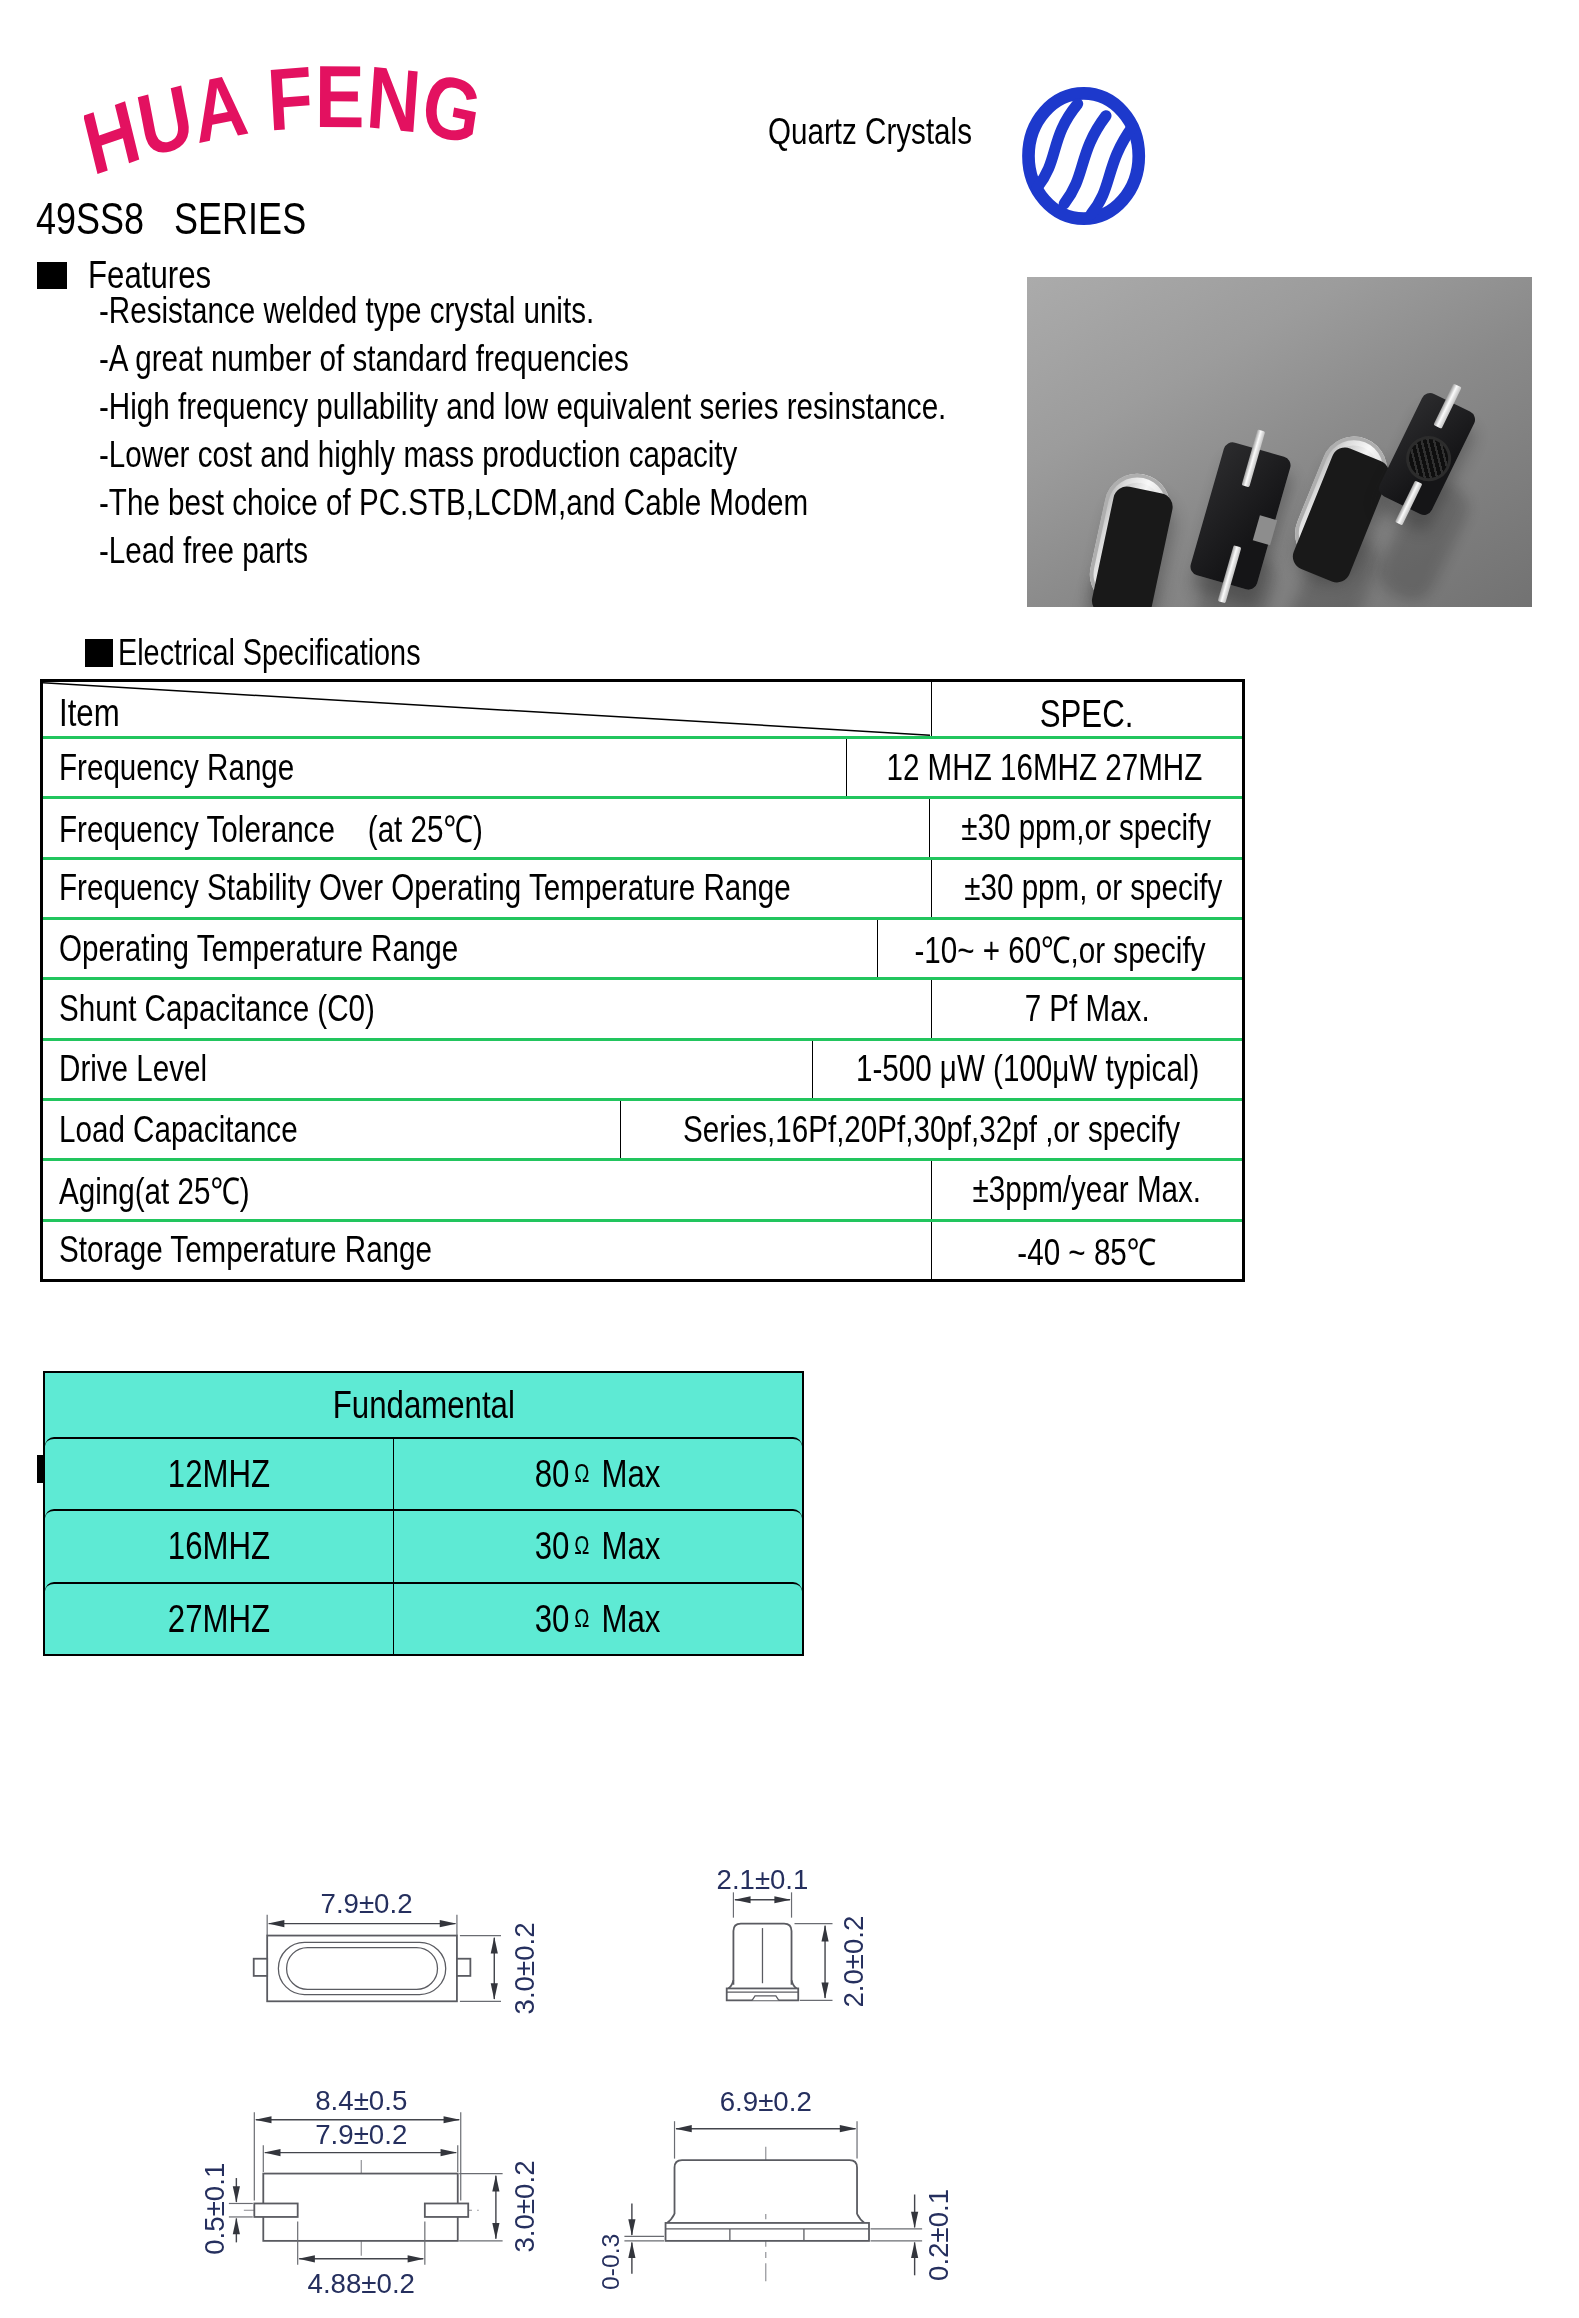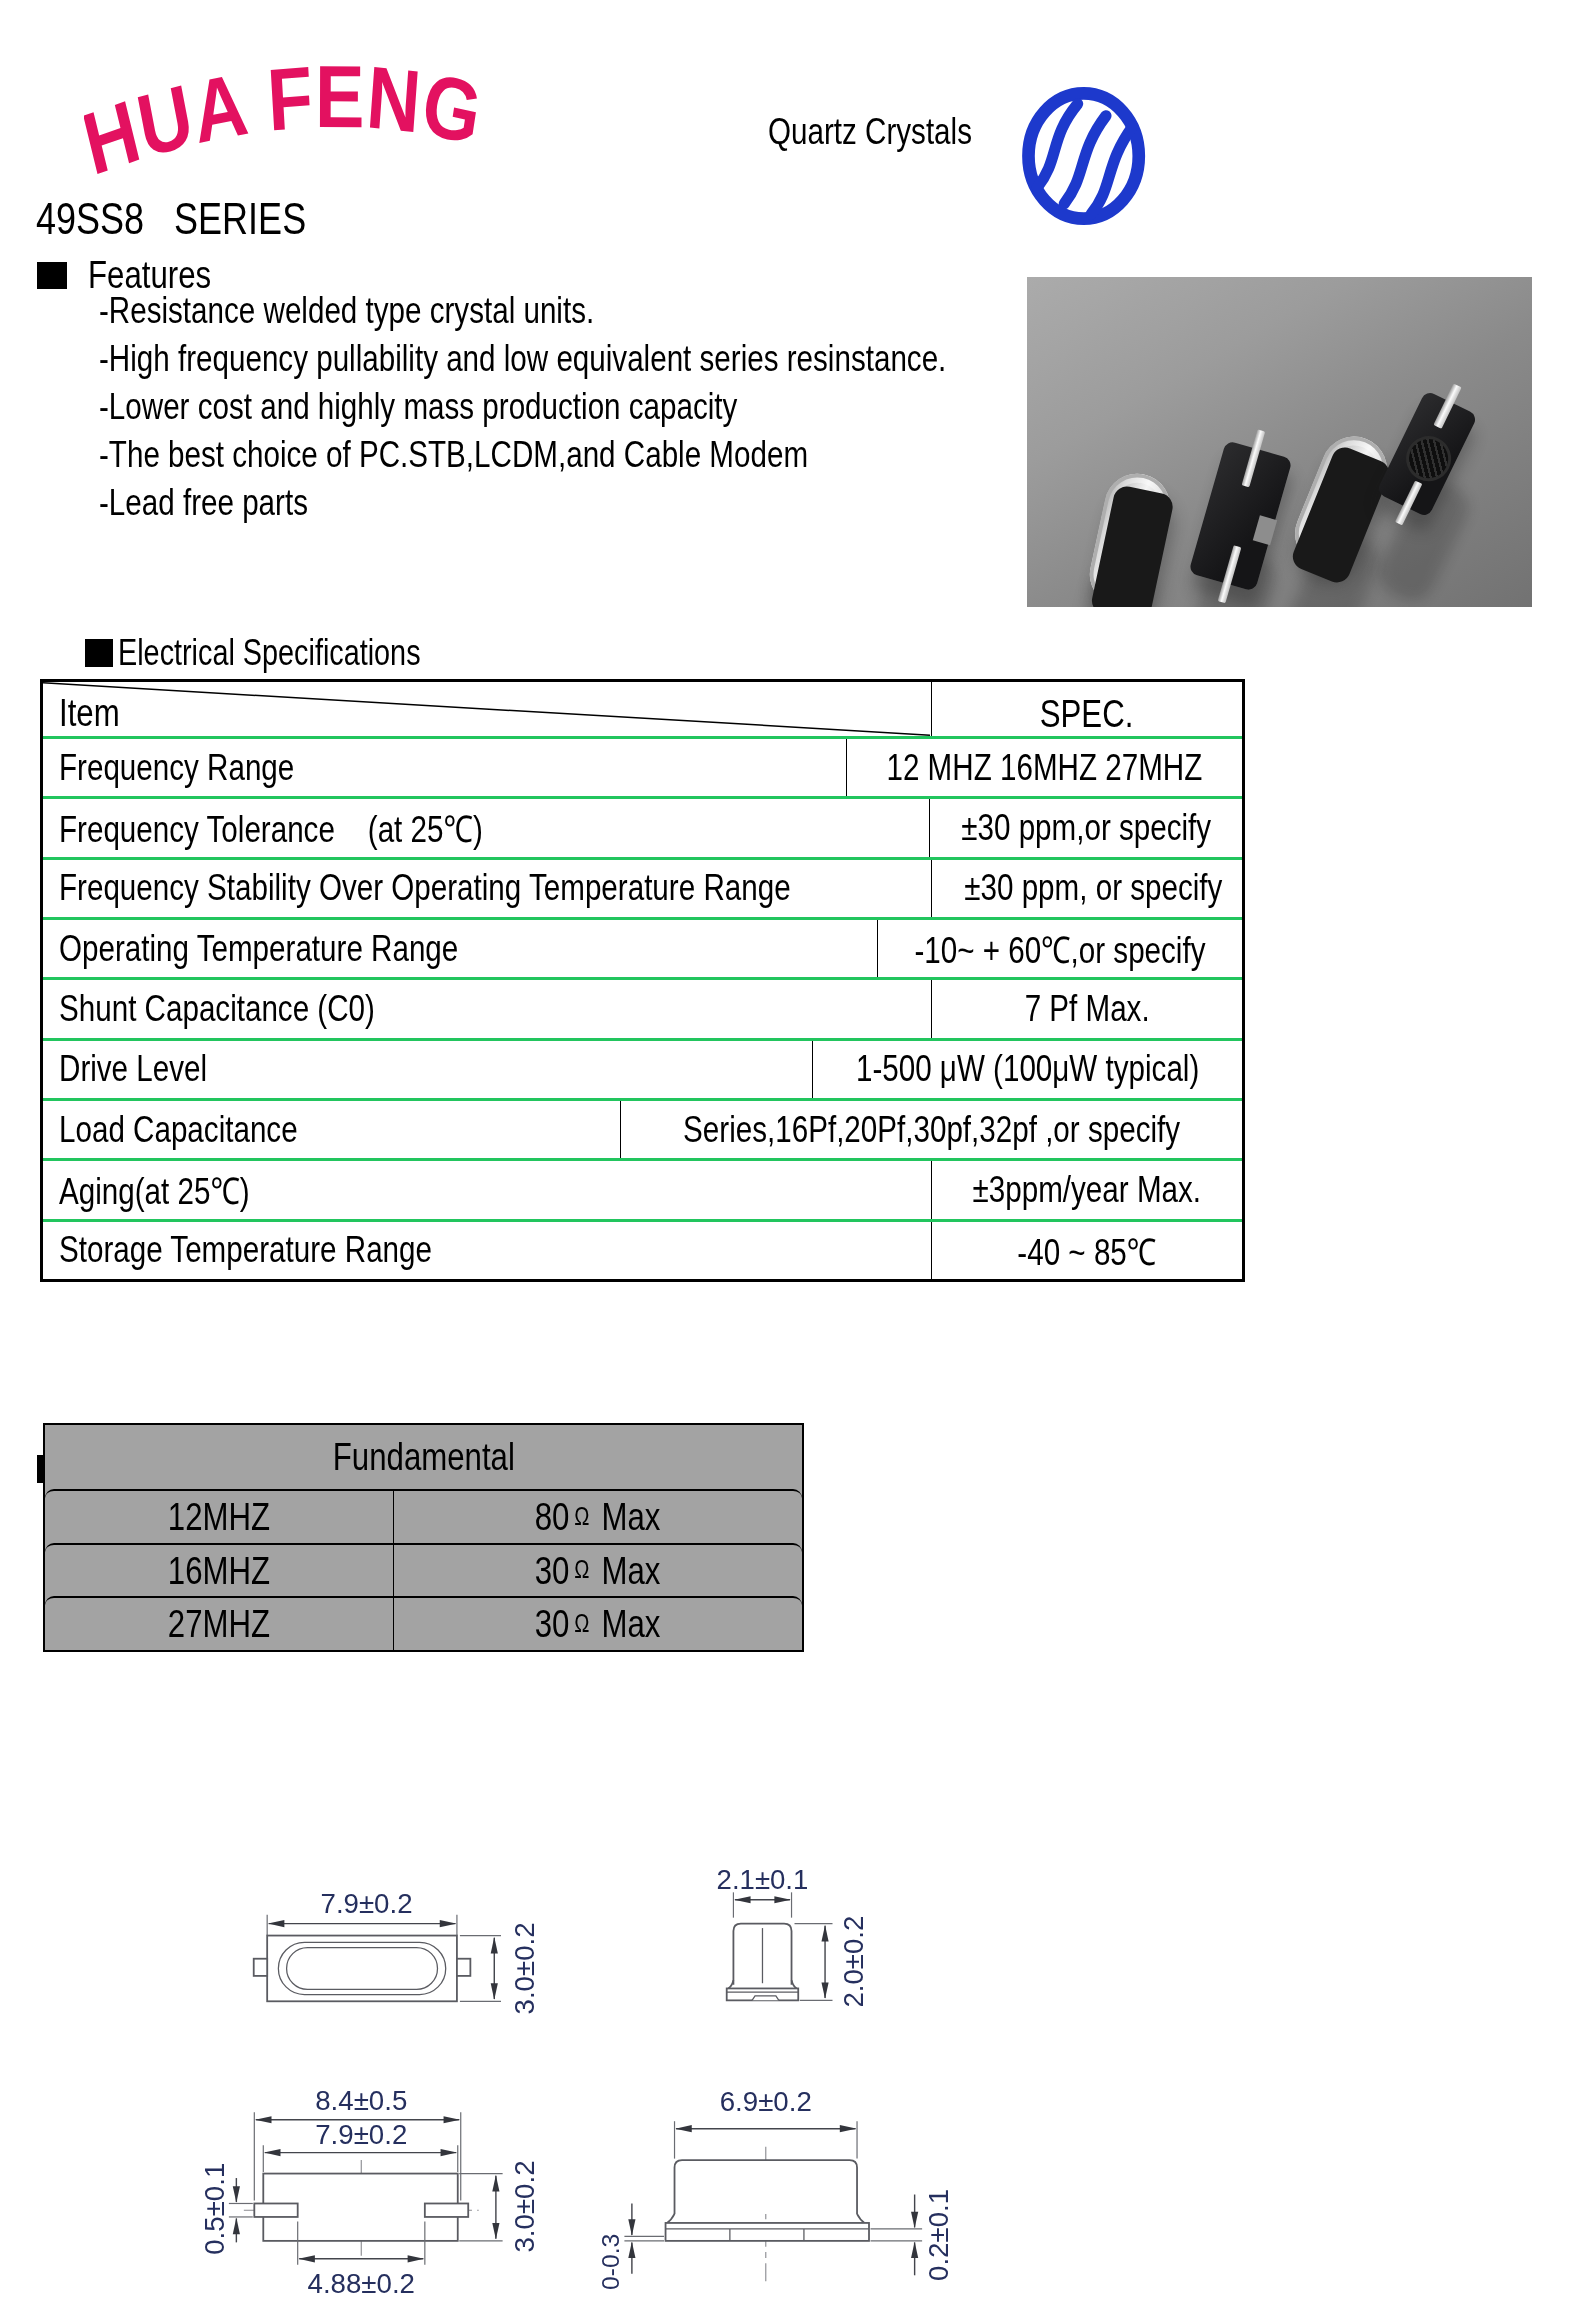--- a/index.html
+++ b/index.html
@@ -55,22 +55,22 @@
   .cell-l{width:889px;box-sizing:border-box;border-right:1.5px solid #000;
     display:flex;align-items:center;padding-left:16.4px;font-size:37px;}
   .cell-r{flex:1;display:flex;align-items:center;justify-content:center;font-size:37px;}
   .hdr .cell-l{align-items:flex-end;padding-bottom:1.5px;font-size:39px;}
   .hdr .cell-r{font-size:39px;align-items:flex-end;}
   .diag{position:absolute;left:0;top:0;}
 
   
   .esr-head{left:37px;top:1448px;font-style:italic;}
   .esr-head .sq{width:28px;height:28px;margin-right:4.5px;}
-  .esr-table{left:43px;top:1423px;width:761px;height:229px;border:2.2px solid #000;
-    display:flex;flex-direction:column;box-sizing:border-box;background:#a3a3a3;}
+  .esr-table{left:43px;top:1371px;width:761px;height:285px;border:2.2px solid #000;
+    display:flex;flex-direction:column;box-sizing:border-box;background:#5eead4;}
   .esr-hdr{flex:0 0 64px;display:flex;align-items:center;justify-content:center;font-size:39px;}
   .esr-row{display:flex;flex:1 1 0;border-top:2.2px solid #000;border-radius:9px;}
   .esr-l{width:349px;box-sizing:border-box;border-right:1.5px solid #000;
     display:flex;align-items:center;justify-content:center;font-size:39px;}
   .esr-r{flex:1;display:flex;align-items:center;justify-content:center;font-size:39px;}
   .unit{font-size:25.4px;position:relative;top:-5.2px;margin:0 15px 0 6px;}
 
   
   .dwg text{fill:#252f5e;font-size:37px;font-family:"Liberation Sans",sans-serif;}
   .dwg .small{font-size:33px;}
@@ -104,20 +104,21 @@
   <path d="M 66 170 C 96 132 84 102 122 52" fill="none" stroke="#1d39cc" stroke-width="15" stroke-linecap="round"></path>
   <path d="M 102 184 C 132 148 120 118 158 66" fill="none" stroke="#1d39cc" stroke-width="15" stroke-linecap="round"></path>
 </svg>
 
 <div class="abs sec-head feat-head">
   <div class="sq"></div>
   <div class="head-txt"><span class="cx">Features</span></div>
 </div>
 <div class="abs feat-list">
   <div><span class="cx">-Resistance welded type crystal units.</span></div>
+  <div><span class="cx">-A great number of standard frequencies</span></div>
   <div><span class="cx">-High frequency pullability and low equivalent series resinstance.</span></div>
   <div><span class="cx">-Lower cost and highly mass production capacity</span></div>
   <div><span class="cx">-The best choice of PC.STB,LCDM,and Cable Modem</span></div>
   <div><span class="cx">-Lead free parts</span></div>
 </div>
 
 <div class="abs photo">
   <div class="comp refl" style="left:52px;top:295px;width:64px;height:142px;transform:rotate(12deg);"></div>
   <div class="comp refl" style="left:168px;top:273px;width:67px;height:142px;transform:rotate(16deg);"></div>
   <div class="comp refl" style="left:271px;top:254px;width:64px;height:138px;transform:rotate(22deg);"></div>

